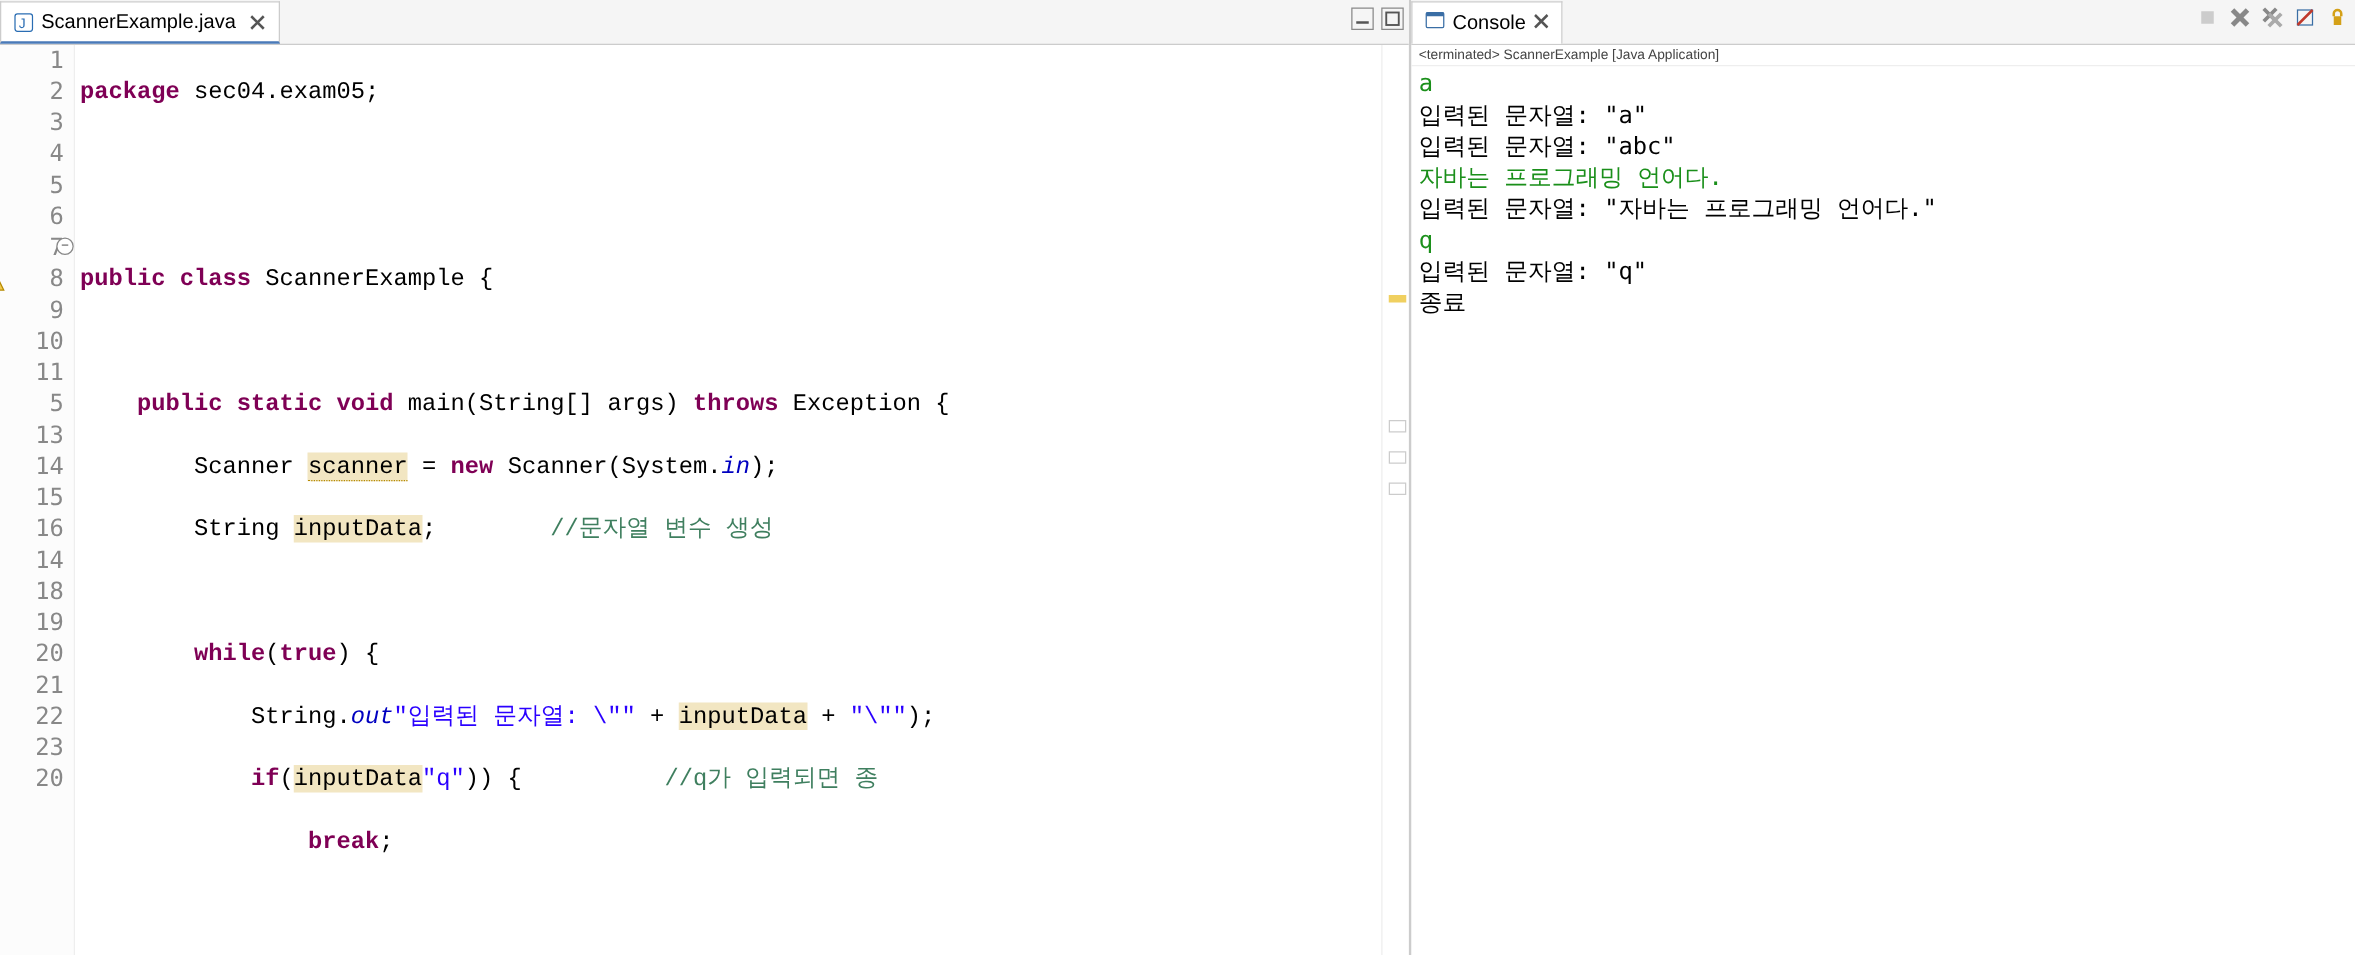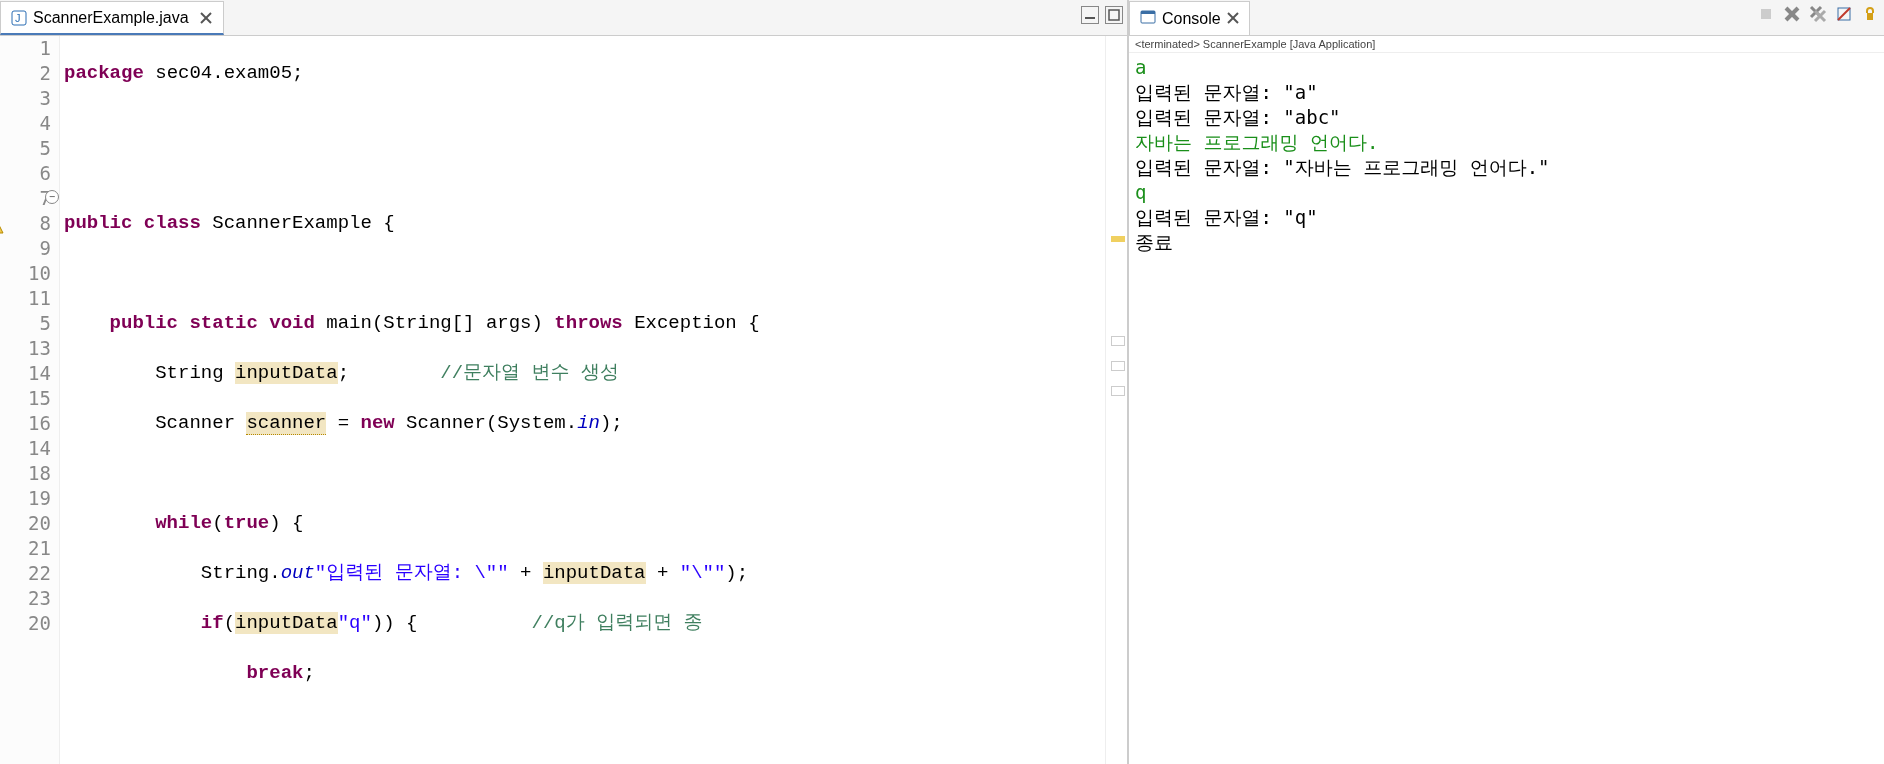--- a/index.html
+++ b/index.html
@@ -253,22 +253,22 @@
       <div class="ln">20</div>
     </div>
 
     <div class="code-area">
 <div class="code-line"><span class="kw">package</span><span> sec04.exam05;</span></div>
 <div class="code-line"></div>
 <div class="code-line"></div>
 <div class="code-line"><span class="kw">public</span> <span class="kw">class</span><span> ScannerExample {</span></div>
 <div class="code-line"></div>
 <div class="code-line">    <span class="kw">public</span> <span class="kw">static</span> <span class="kw">void</span><span> main(String[] args) </span><span class="kw">throws</span><span> Exception {</span></div>
+<div class="code-line"><span>        Scanner </span><span class="hl warn-underline">scanner</span><span> = </span><span class="kw">new</span><span> Scanner(System.</span><span class="static-italic">in</span><span>);</span></div>
 <div class="code-line"><span>        String </span><span class="hl">inputData</span><span>;</span><span>        </span><span class="com">//문자열 변수 생성</span></div>
-<div class="code-line"><span>        Scanner </span><span class="hl warn-underline">scanner</span><span> = </span><span class="kw">new</span><span> Scanner(System.</span><span class="static-italic">in</span><span>);</span></div>
 <div class="code-line"></div>
 <div class="code-line">        <span class="kw">while</span><span>(</span><span class="kw">true</span><span>) {</span></div>
 <div class="code-line"><span>            String.</span><span class="static-italic">out</span><span></span><span class="str">"입력된 문자열: \""</span><span> + </span><span class="hl">inputData</span><span> + </span><span class="str">"\""</span><span>);</span></div>
 <div class="code-line">            <span class="kw">if</span><span>(</span><span class="hl">inputData</span><span></span><span class="str">"q"</span><span>)) {</span><span>          </span><span class="com">//q가 입력되면 종</span></div>
 <div class="code-line">                <span class="kw">break</span><span>;</span></div>
 
 
 
 
 

